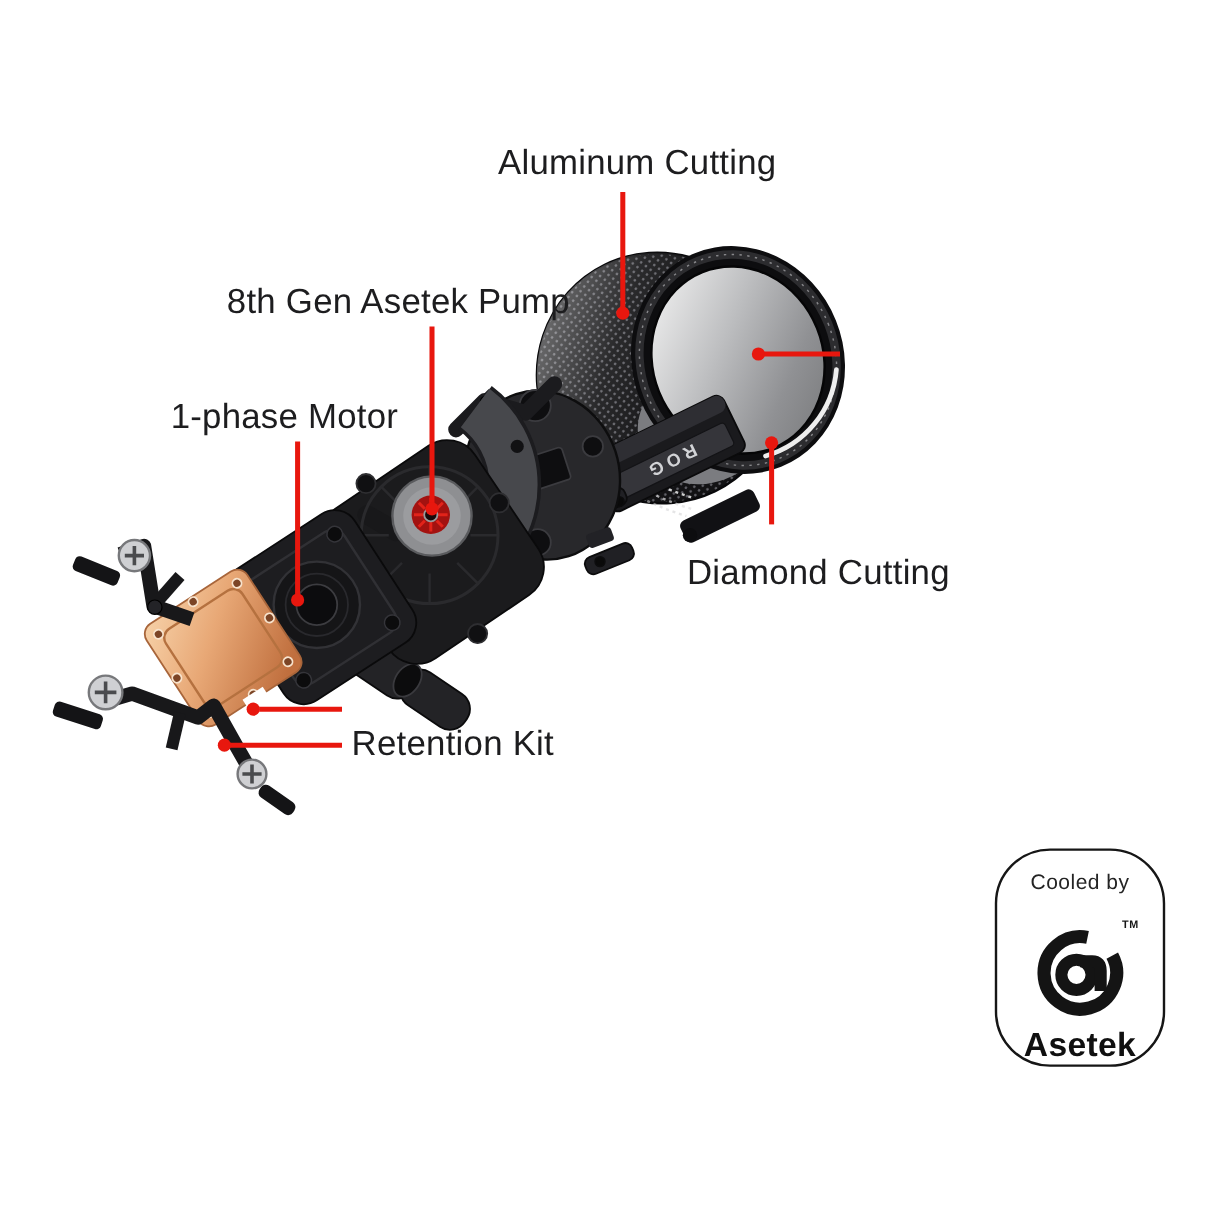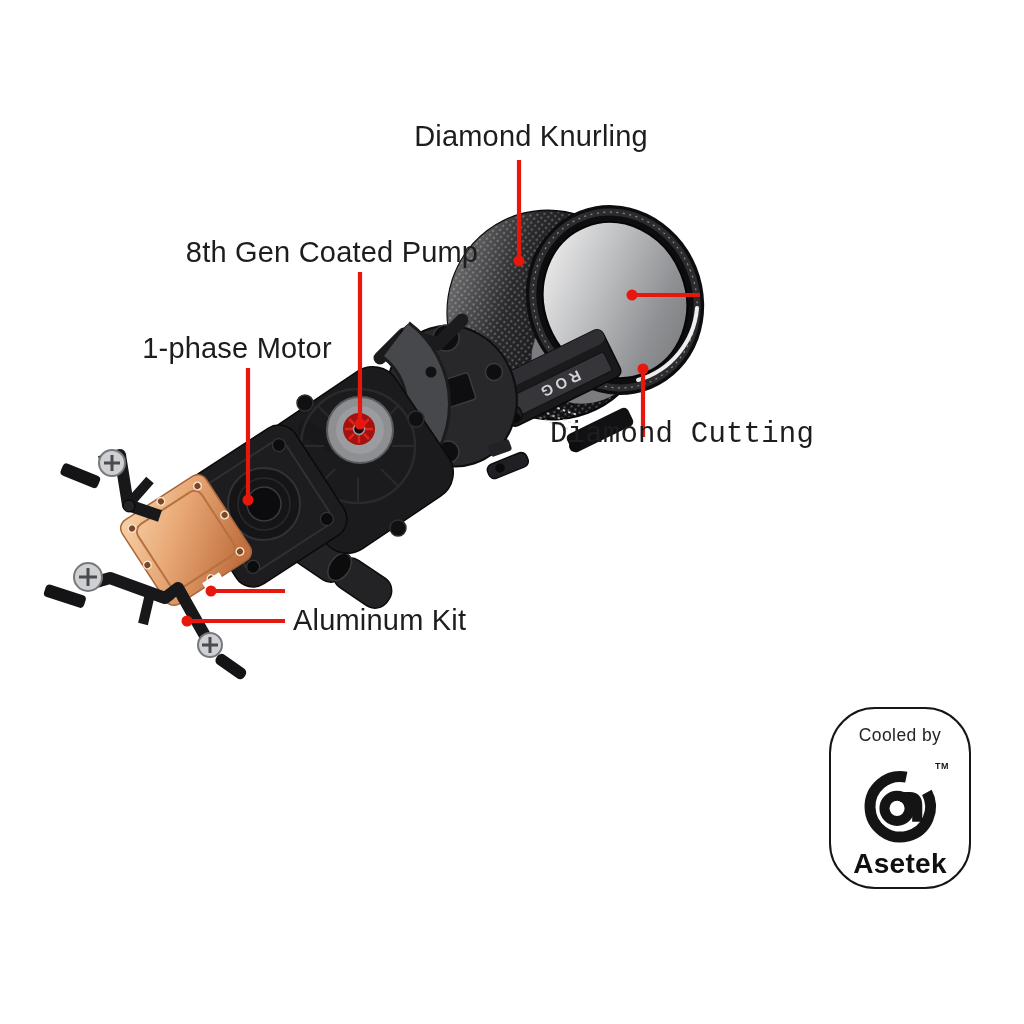--- a/index.html
+++ b/index.html
@@ -11,28 +11,28 @@
   .label{
     position:absolute;white-space:nowrap;color:#1d1d1f;font-size:29px;
     font-weight:400;letter-spacing:0.2px;line-height:1;
   }
   .label.centered{transform:translateX(-50%);}
   
   #lbl-knurling{left:531px;top:122px;}
   #lbl-pump{left:332px;top:238px;}
   #lbl-motor{left:237px;top:334px;}
   #lbl-lens{left:712px;top:281px;}
-  #lbl-diamond{left:682px;top:420px;font-family:Liberation Mono, monospace;}
+  #lbl-diamond{left:682px;top:464px;}
   #lbl-coldplate{left:293px;top:576px;}
   #lbl-retention{left:293px;top:606px;}
   
   .badge{
     position:absolute;left:829px;top:707px;width:142px;height:182px;
     border:2.5px solid #161616;border-radius:46px;background:#ffffff;
-    display:flex;flex-direction:column;align-items:center;box-sizing:border-box;
+    display:flex;flex-direction:column;align-items:center;box-sizing:border-box;justify-content:space-between;
   }
   .badge-tagline{margin-top:16px;font-size:17.5px;color:#242424;letter-spacing:0.4px;}
   .badge-logo-wrap{position:relative;width:86px;height:84px;margin-top:17px;}
   .badge-tm{position:absolute;right:-6px;top:-2px;font-size:9px;font-weight:700;color:#161616;letter-spacing:0.5px;}
   .badge-brand{font-size:28px;font-weight:700;color:#101010;letter-spacing:0.3px;margin-top:1px;}
 </style>
 </head>
 <body>
 
 <div class="canvas">
@@ -233,25 +233,25 @@
           <line x1="285" y1="591" x2="216" y2="591"></line>
           <circle cx="211" cy="591" r="5.5" stroke="none"></circle>
         </g>
       <g>
           <line x1="285" y1="621" x2="191" y2="621"></line>
           <circle cx="187" cy="621" r="5.5" stroke="none"></circle>
         </g>
     </g>
   </svg>
 
-  <div class="label centered" id="lbl-knurling">Diamond Knurling</div>
-  <div class="label centered" id="lbl-pump">8th Gen Coated Pump</div>
+  <div class="label centered" id="lbl-knurling">Aluminum Cutting</div>
+  <div class="label centered" id="lbl-pump">8th Gen Asetek Pump</div>
   <div class="label centered" id="lbl-motor">1-phase Motor</div>
   <div class="label centered" id="lbl-diamond">Diamond Cutting</div>
-  <div class="label" id="lbl-retention">Aluminum Kit</div>
+  <div class="label" id="lbl-retention">Retention Kit</div>
 
   <div class="badge">
     <span class="badge-tagline">Cooled by</span>
     <div class="badge-logo-wrap">
       <svg width="86" height="84" viewBox="0 0 100 100" aria-hidden="true">
         <path d="M 57.5 16.8 A 36 36 0 1 0 82 35" fill="none" stroke="#141414" stroke-width="13"></path>
         <circle cx="46.5" cy="54" r="15" fill="none" stroke="#141414" stroke-width="12"></circle>
         <path d="M 50 40.5 H 62 Q 70.5 40.5 70.5 50 V 70" fill="none" stroke="#141414" stroke-width="12"></path>
       </svg>
       <span class="badge-tm">TM</span>

